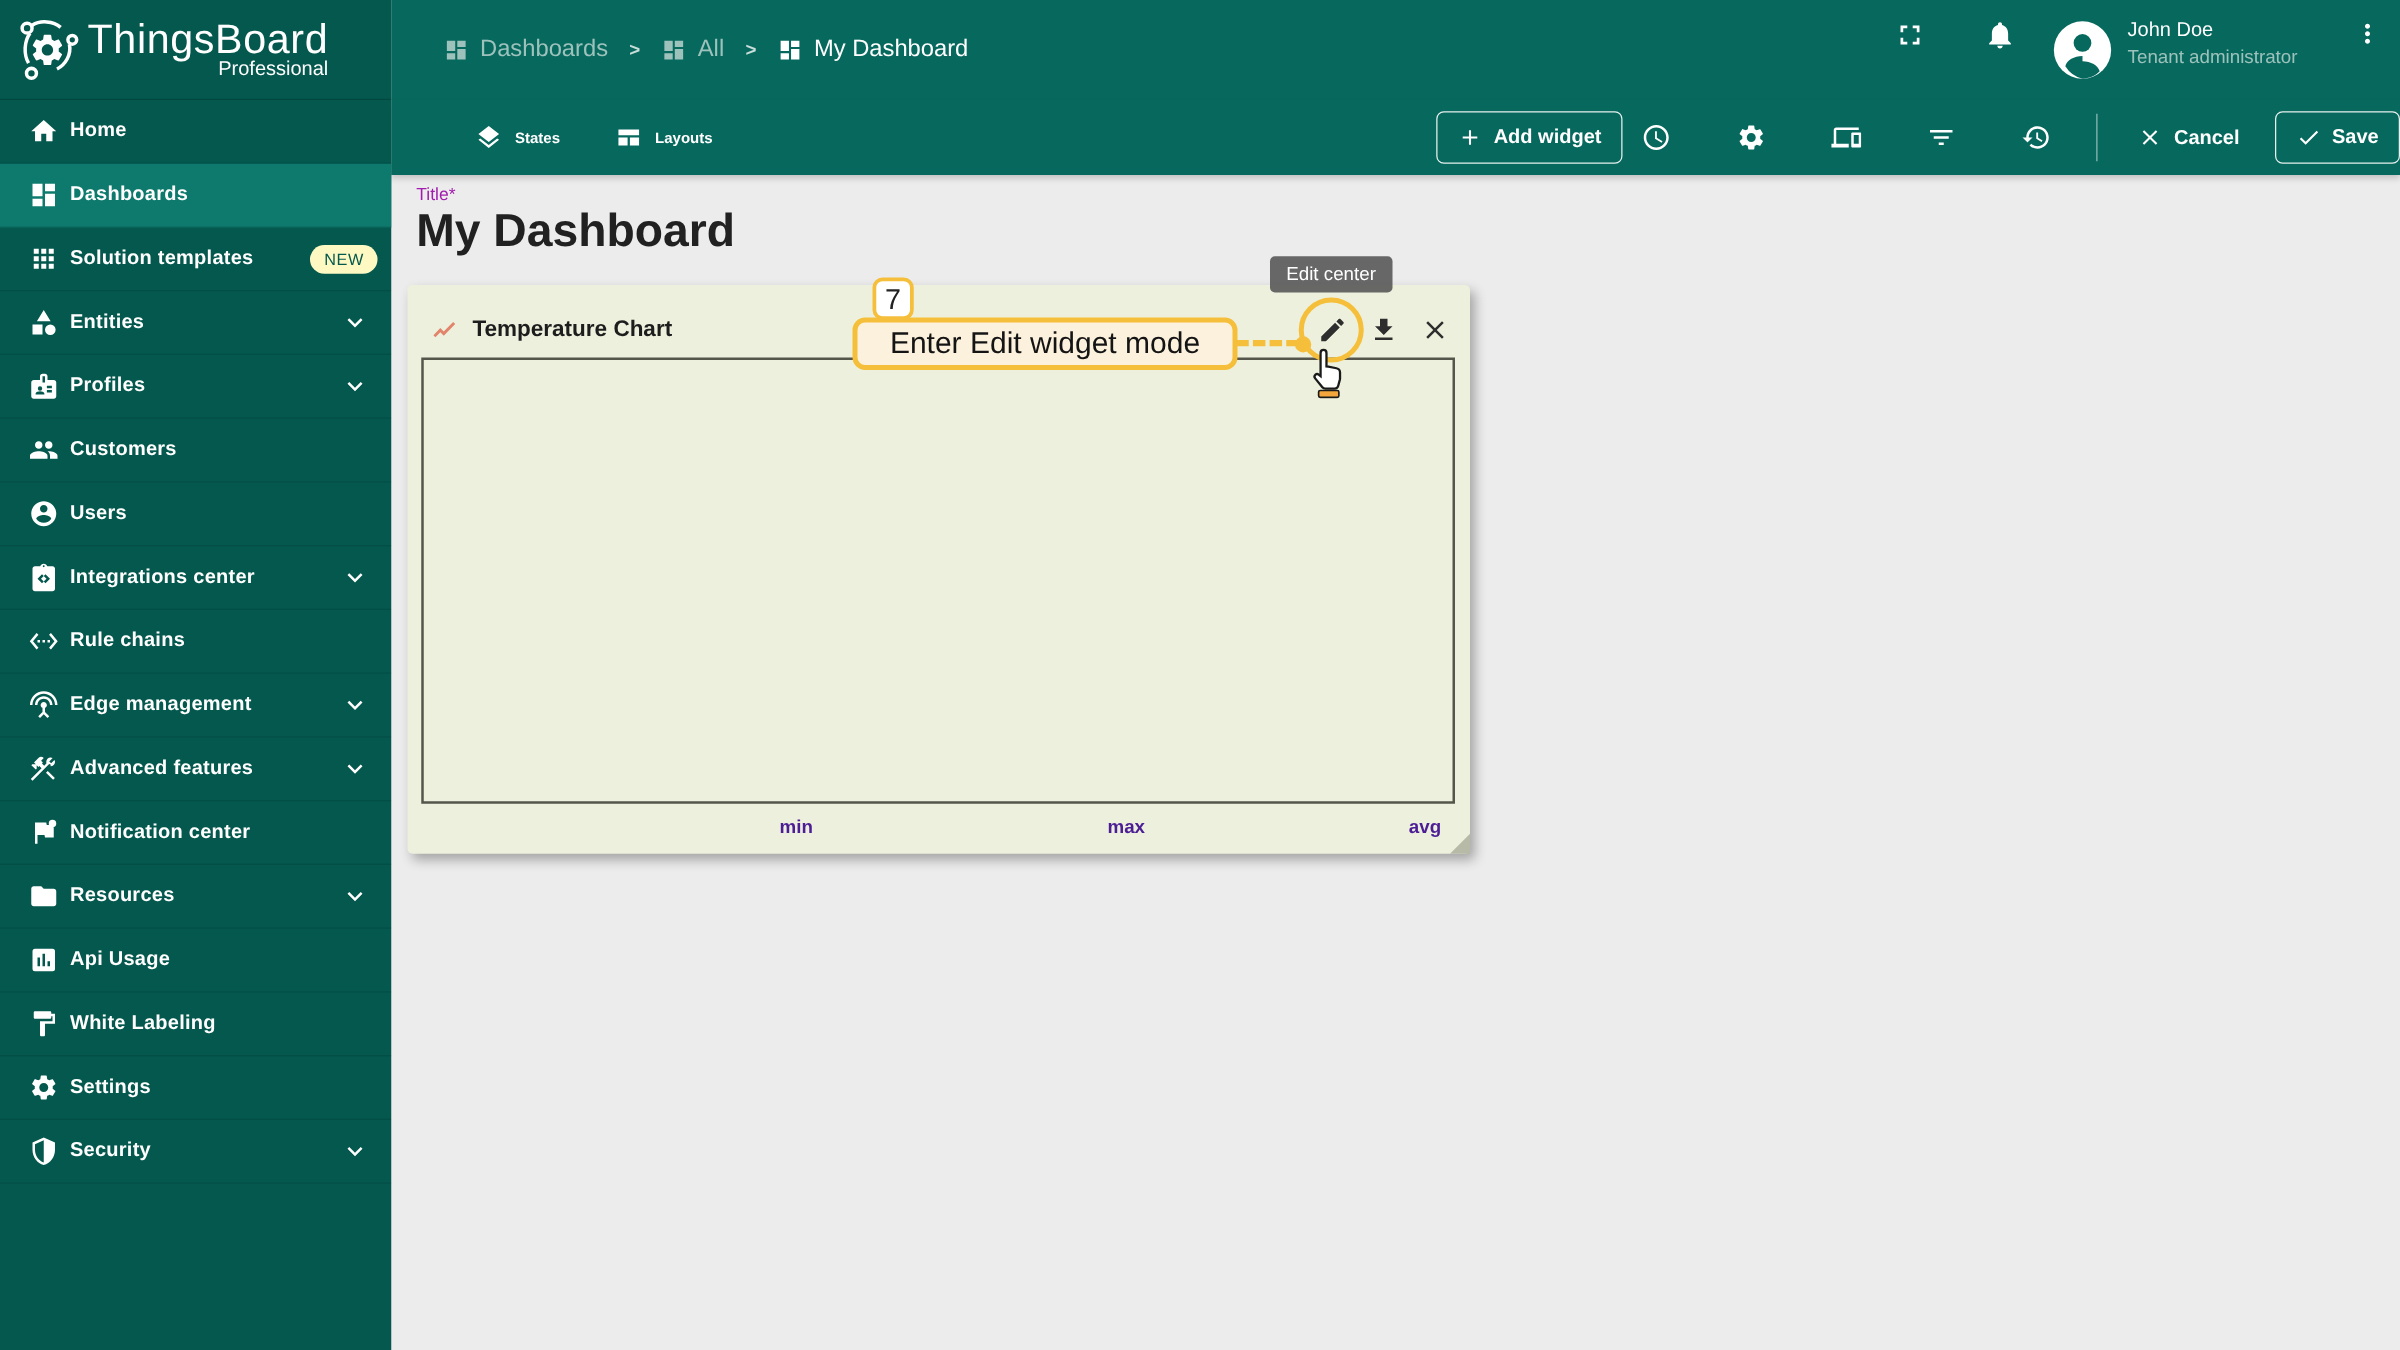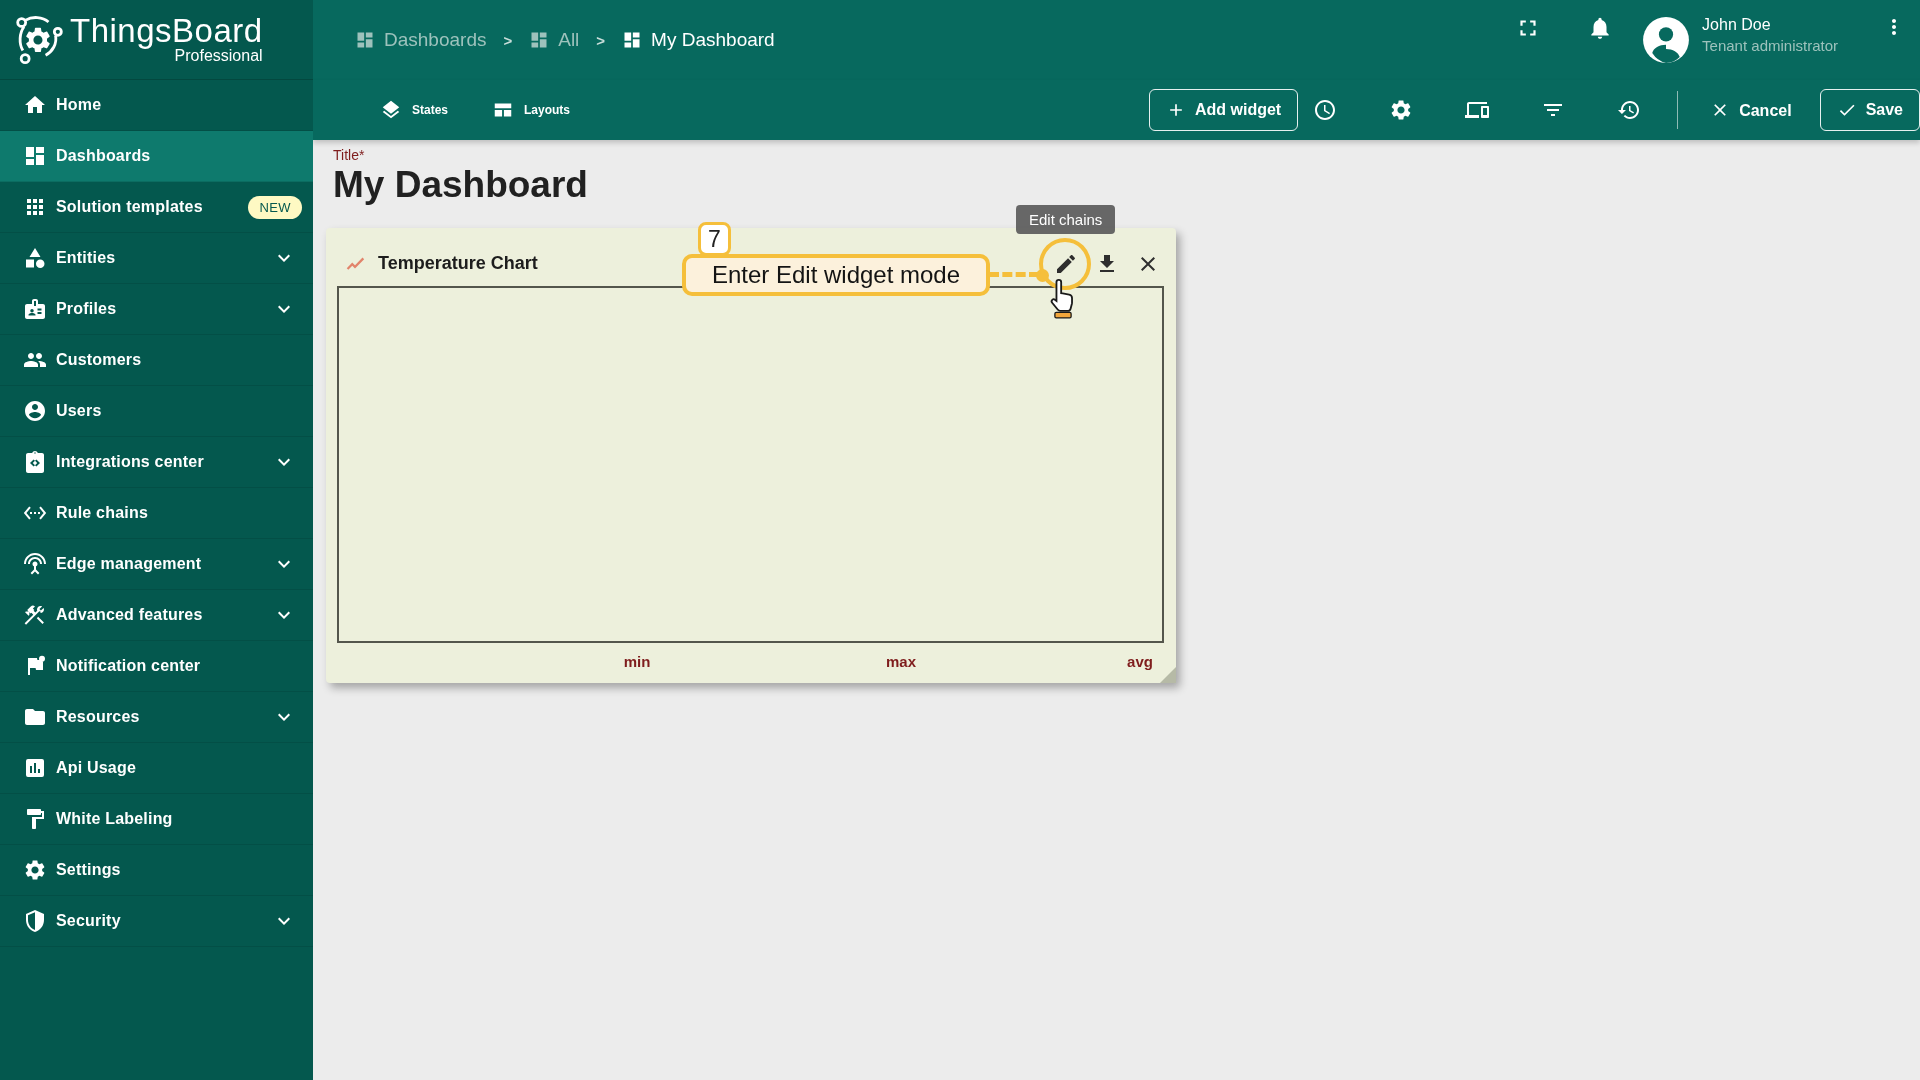--- a/index.html
+++ b/index.html
@@ -46,30 +46,30 @@
   .toolbar-right{margin-left:auto;display:flex;align-items:center;}
   .btn-outline{display:flex;align-items:center;gap:9px;border:1px solid rgba(255,255,255,.9);border-radius:6px;padding:0 16px;height:42px;font-size:16px;font-weight:bold;cursor:pointer}
   .bi{width:20px;height:20px}
   .tb-iconbtn{width:24px;height:24px;margin:0 26px;color:#fff;cursor:pointer}
   .tb-iconbtn.first{margin-left:15px}
   .tb-divider{width:1px;height:38px;background:rgba(255,255,255,.55);margin:0 10px}
   .btn-text{display:flex;align-items:flex-end;gap:9px;font-size:16px;font-weight:bold;margin:0 14px;padding:0 8px;cursor:pointer}
   .btn-save{margin-left:6px}
 
   
-  .page-title-label{position:absolute;left:333px;top:147px;font-size:14px;color:#7f1d1d;z-index:1}
+  .page-title-label{position:absolute;left:333px;top:147px;font-size:14px;color:#a21caf;z-index:1}
   .page-title{position:absolute;left:333px;top:164px;font-size:37px;font-weight:bold;color:#212121;z-index:1}
 
   .widget{position:absolute;left:326px;top:228px;width:850px;height:455px;background:#EDF0DC;border-radius:4px;box-shadow:4px 5px 9px rgba(0,0,0,.3);z-index:1}
   .widget-title-icon{position:absolute;left:16px;top:25px;width:26px;height:22px;color:#E2846B}
   .widget-title{position:absolute;left:52px;top:25px;font-size:18px;font-weight:bold;color:#1d1d1d}
   .widget-actions{position:absolute;top:24px;right:16px;display:flex;gap:17px}
   .wa-btn{width:24px;height:24px;color:#2e2e2e;cursor:pointer}
   .chart-area{position:absolute;left:11px;top:58px;width:827px;height:357px;border:2px solid #54564C}
-  .lg{position:absolute;top:425px;font-size:15px;font-weight:bold;color:#7f1d1d;transform:translateX(-50%)}
+  .lg{position:absolute;top:425px;font-size:15px;font-weight:bold;color:#4c1d95;transform:translateX(-50%)}
   .lg-min{left:311px}.lg-max{left:575px}.lg-avg{left:814px}
   .grip{position:absolute;right:0;bottom:0;width:0;height:0;border-style:solid;border-width:0 0 16px 16px;border-color:transparent transparent #B6BAA6 transparent}
 
   
   .tooltip{position:absolute;left:1016px;top:205px;background:rgba(97,97,97,.96);color:#fff;font-size:15px;padding:6px 13px;border-radius:4px;z-index:9}
   .ring{position:absolute;left:1039px;top:238px;width:52px;height:52px;border:4px solid #F5BF3B;border-radius:50%;z-index:8}
   .dash-line{position:absolute;left:989px;top:272px;width:50px;height:0;border-top:5px dashed #F5BF3B;z-index:8}
   .dash-dot{position:absolute;left:1036px;top:269px;width:13px;height:13px;border-radius:50%;background:#F5BF3B;z-index:8}
   .callout{position:absolute;left:682px;top:254px;width:308px;height:42px;background:#FCF1DC;border:4px solid #F5BF3B;border-radius:10px;display:flex;align-items:center;justify-content:center;font-size:24px;color:#141414;z-index:7;white-space:nowrap}
   .step-badge{position:absolute;left:698px;top:222px;width:33px;height:34px;background:#fff;border:3.5px solid #F5BF3B;border-radius:8px;display:flex;align-items:center;justify-content:center;font-size:23px;color:#222;z-index:8}
@@ -371,21 +371,21 @@
             </svg></span>
         </div>
     </div>
     <div class="chart-area"></div>
     <span class="lg lg-min">min</span>
     <span class="lg lg-max">max</span>
     <span class="lg lg-avg">avg</span>
     <div class="grip"></div>
   </div>
 
-  <div class="tooltip">Edit chains</div>
+  <div class="tooltip">Edit center</div>
   <div class="dash-line"></div>
   <div class="dash-dot"></div>
   <div class="ring"></div>
   <div class="callout">Enter Edit widget mode</div>
   <div class="step-badge">7</div>
   <div class="cursor">
     <svg viewBox="0 0 26 32" width="34" height="42">
       <path d="M9.8 2.2c1 0 1.8.8 1.8 1.8v8.3l1.2.15 4.9.95c1.3.25 2.2 1.35 2.2 2.65v3.4c0 .3-.03.6-.1.9l-1 3.8c-.25 1-1.15 1.7-2.2 1.7h-5.7c-.7 0-1.35-.3-1.8-.85L4.7 19.6c-.55-.65-.5-1.6.1-2.2.55-.55 1.45-.6 2.05-.1L8 18.2V4c0-1 .8-1.8 1.8-1.8z" fill="#fff" stroke="#1a1a1a" stroke-width="1.4"></path>
       <rect x="6.8" y="27" width="12.4" height="4.2" rx="1" fill="#F2A63B" stroke="#1a1a1a" stroke-width="1"></rect>
     </svg>

